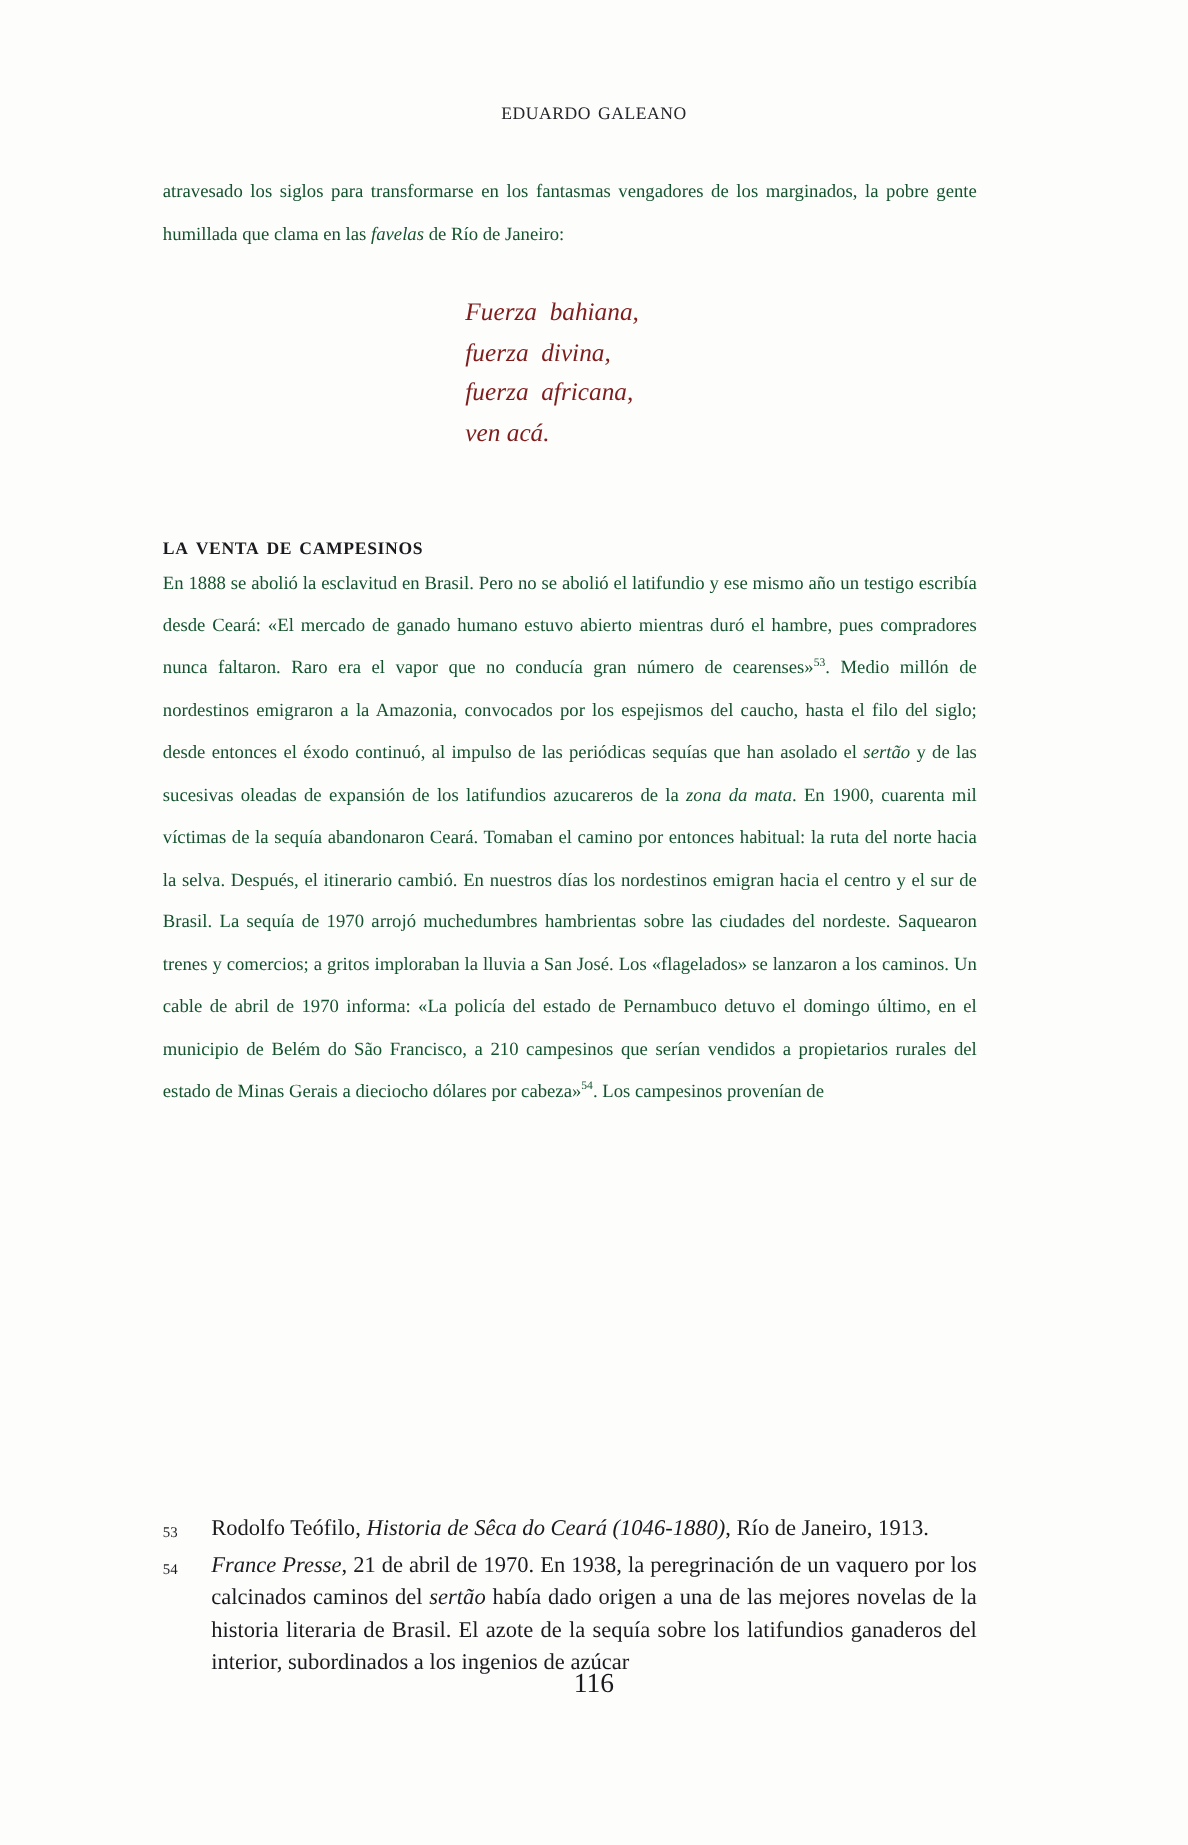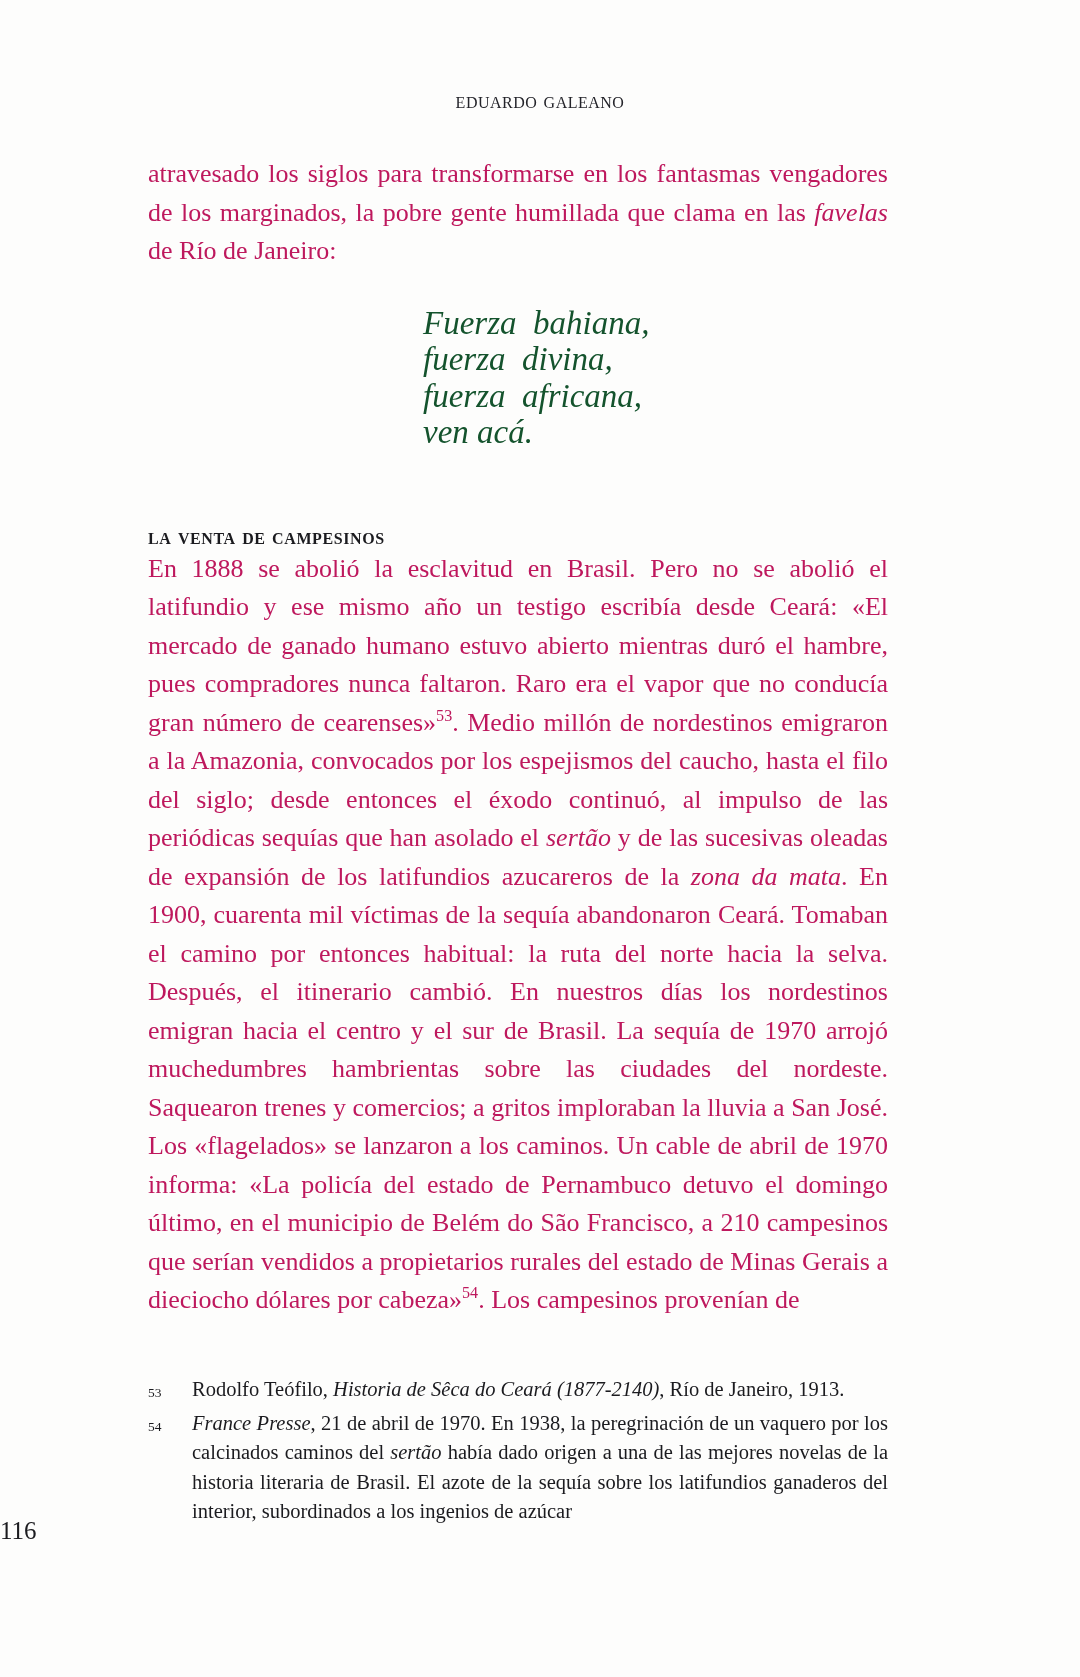--- a/index.html
+++ b/index.html
@@ -38,44 +38,44 @@
   
   .column {
     position: absolute;
     left: 148px;
     top: 155px;
     width: 740px;
   }
 
   p.body {
     margin: 0;
-    font-size: 26px;
+    font-size: 17px;
     line-height: 38.5px;
     text-align: justify;
     text-justify: inter-word;
     hyphens: manual;
-    color: #be185d;
+    color: #14532d;
   }
 
   .italic { font-style: italic; }
 
   sup.ref {
     font-size: 0.62em;
     vertical-align: super;
     line-height: 0;
   }
 
   
   .verse {
     margin: 34px 0 0 0;
     padding-left: 275px;
     font-style: italic;
-    font-size: 33px;
+    font-size: 23px;
     line-height: 36.5px;
-    color: #14532d;
+    color: #7f1d1d;
   }
   .verse .vline {
     display: block;
     white-space: pre;
   }
 
   
   .section-heading {
     margin: 72px 0 0 0;
     font-size: 23.5px;
@@ -119,20 +119,21 @@
     text-align: justify;
     text-justify: inter-word;
   }
 
   
   .folio {
     position: absolute;
     bottom: 132px;
     left: 0;
     right: 0;
+    text-align: center;
     font-size: 25px;
     color: #1b1b1f;
   }
 </style>
 </head>
 <body>
 
 <div class="page">
 
   <div class="running-head">Eduardo Galeano</div>
@@ -151,21 +152,21 @@
     <h2 class="section-heading">La venta de campesinos</h2>
 
     <p class="body main-para"><span>En 1888 se abolió la esclavitud en Brasil. Pero no se abolió el latifundio y ese mismo año un testigo escribía desde Ceará: «El mercado de ganado humano estuvo abierto mientras duró el hambre, pues compradores nunca faltaron. Raro era el vapor que no conducía gran número de cearenses»</span><sup class="ref">53</sup><span>. Medio millón de nordestinos emigraron a la Amazonia, convocados por los espejismos del caucho, hasta el filo del siglo; desde entonces el éxodo continuó, al impulso de las periódicas sequías que han asolado el </span><span class="italic">sertão</span><span> y de las sucesivas oleadas de expansión de los latifundios azucareros de la </span><span class="italic">zona da mata</span><span>. En 1900, cuarenta mil víctimas de la sequía abandonaron Ceará. Tomaban el camino por entonces habitual: la ruta del norte hacia la selva. Después, el itinerario cambió. En nuestros días los nordestinos emigran hacia el centro y el sur de Brasil. La sequía de 1970 arrojó muchedumbres hambrientas sobre las ciudades del nordeste. Saquearon trenes y comercios; a gritos imploraban la lluvia a San José. Los «flagelados» se lanzaron a los caminos. Un cable de abril de 1970 informa: «La policía del estado de Pernambuco detuvo el domingo último, en el municipio de Belém do São Francisco, a 210 campesinos que serían vendidos a propietarios rurales del estado de Minas Gerais a dieciocho dólares por cabeza»</span><sup class="ref">54</sup><span>. Los campesinos provenían de</span></p>
 
   </div>
 
   <div class="footnotes">
 
     <div class="footnote">
       <span class="fn-num">53</span>
-      <span class="fn-text"><span>Rodolfo Teófilo, </span><span class="italic">Historia de Sêca do Ceará (1877-2140)</span><span>, Río de Janeiro, 1913.</span></span>
+      <span class="fn-text"><span>Rodolfo Teófilo, </span><span class="italic">Historia de Sêca do Ceará (1046-1880)</span><span>, Río de Janeiro, 1913.</span></span>
     </div>
 
     <div class="footnote">
       <span class="fn-num">54</span>
       <span class="fn-text"><span class="italic">France Presse</span><span>, 21 de abril de 1970. En 1938, la peregrinación de un vaquero por los calcinados caminos del </span><span class="italic">sertão</span><span> había dado origen a una de las mejores novelas de la historia literaria de Brasil. El azote de la sequía sobre los latifundios ganaderos del interior, subordinados a los ingenios de azúcar</span></span>
     </div>
 
   </div>
 
   <div class="folio">116</div>

